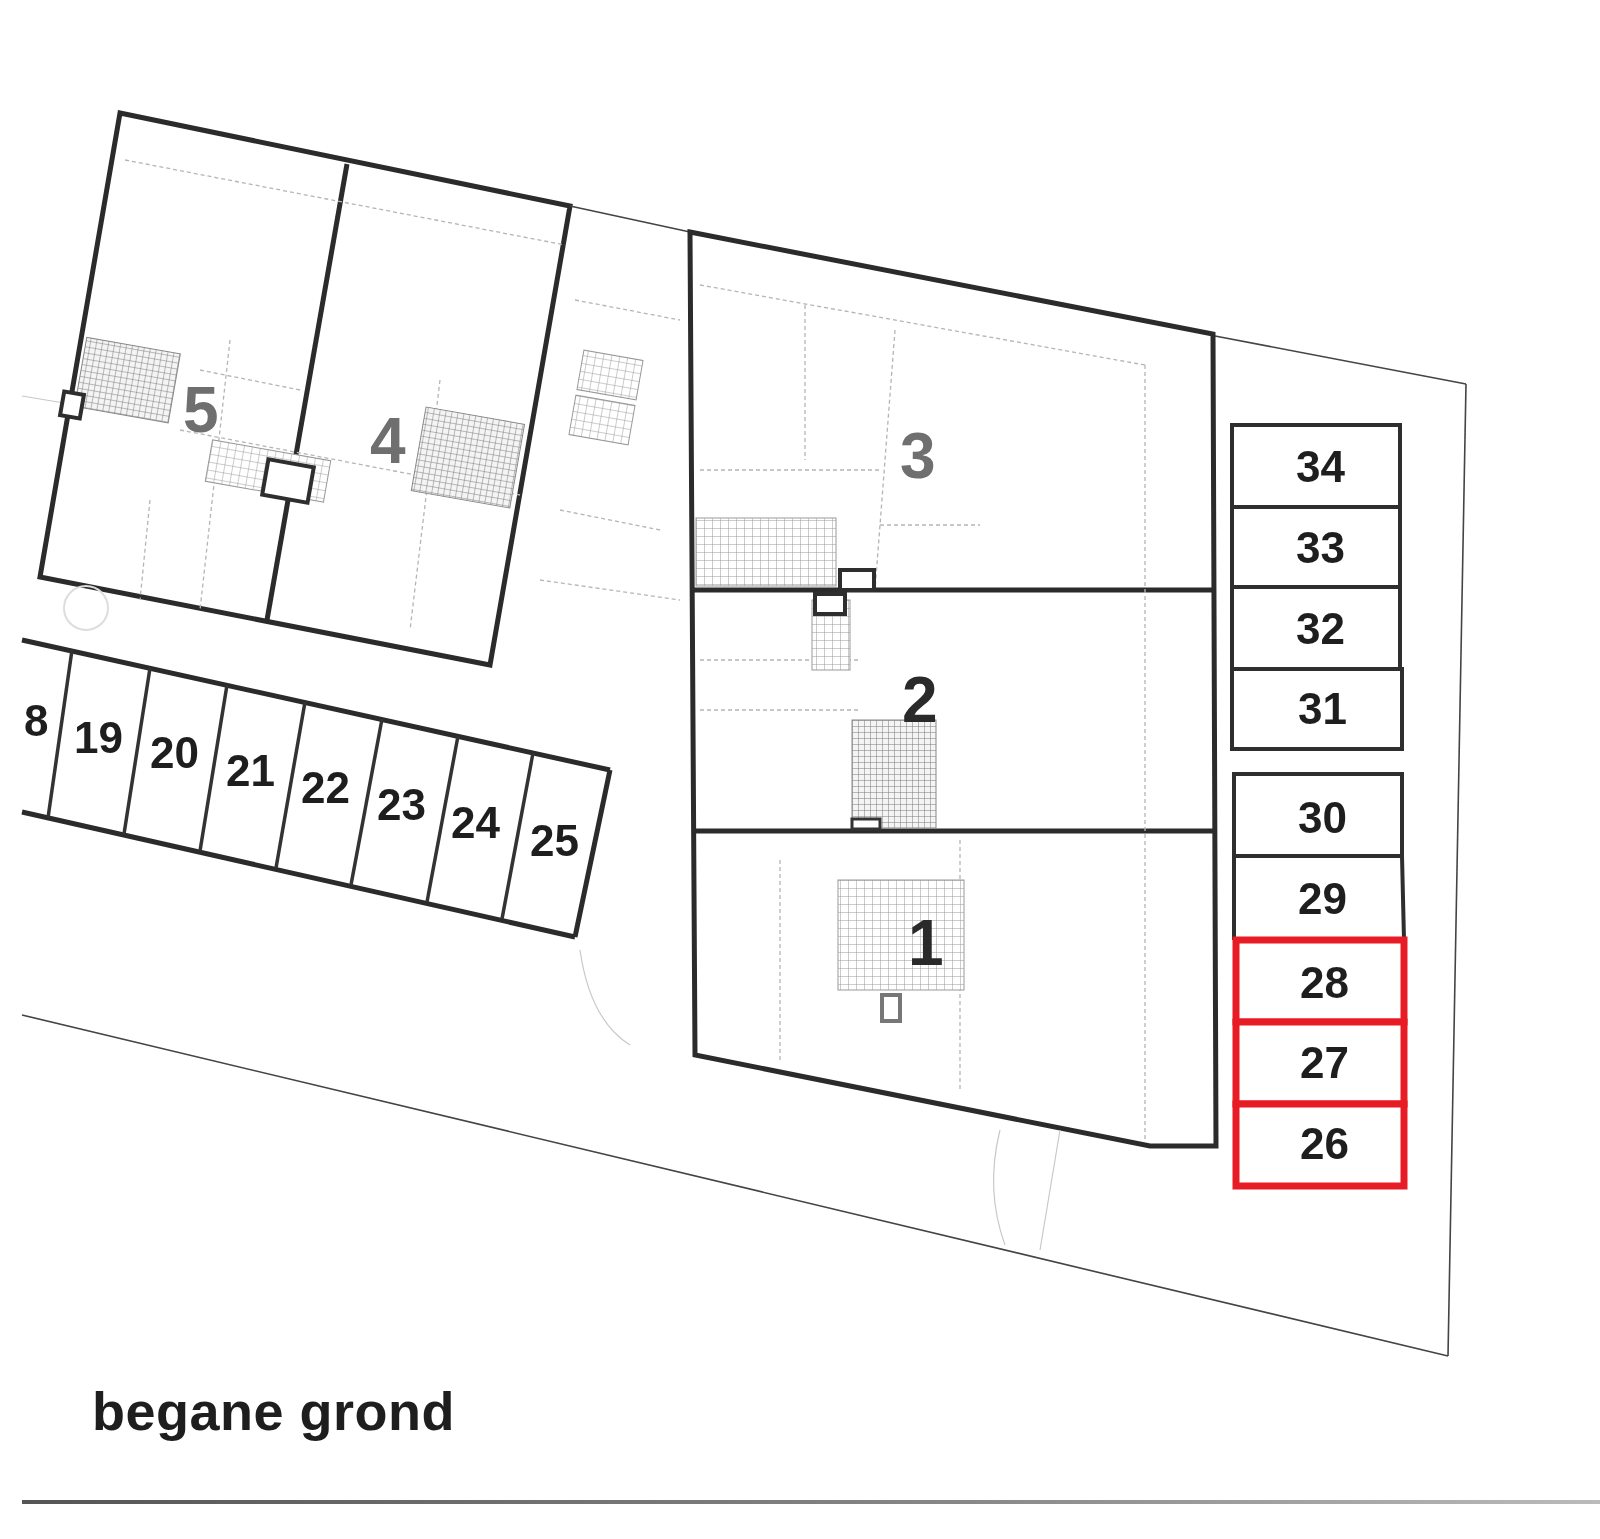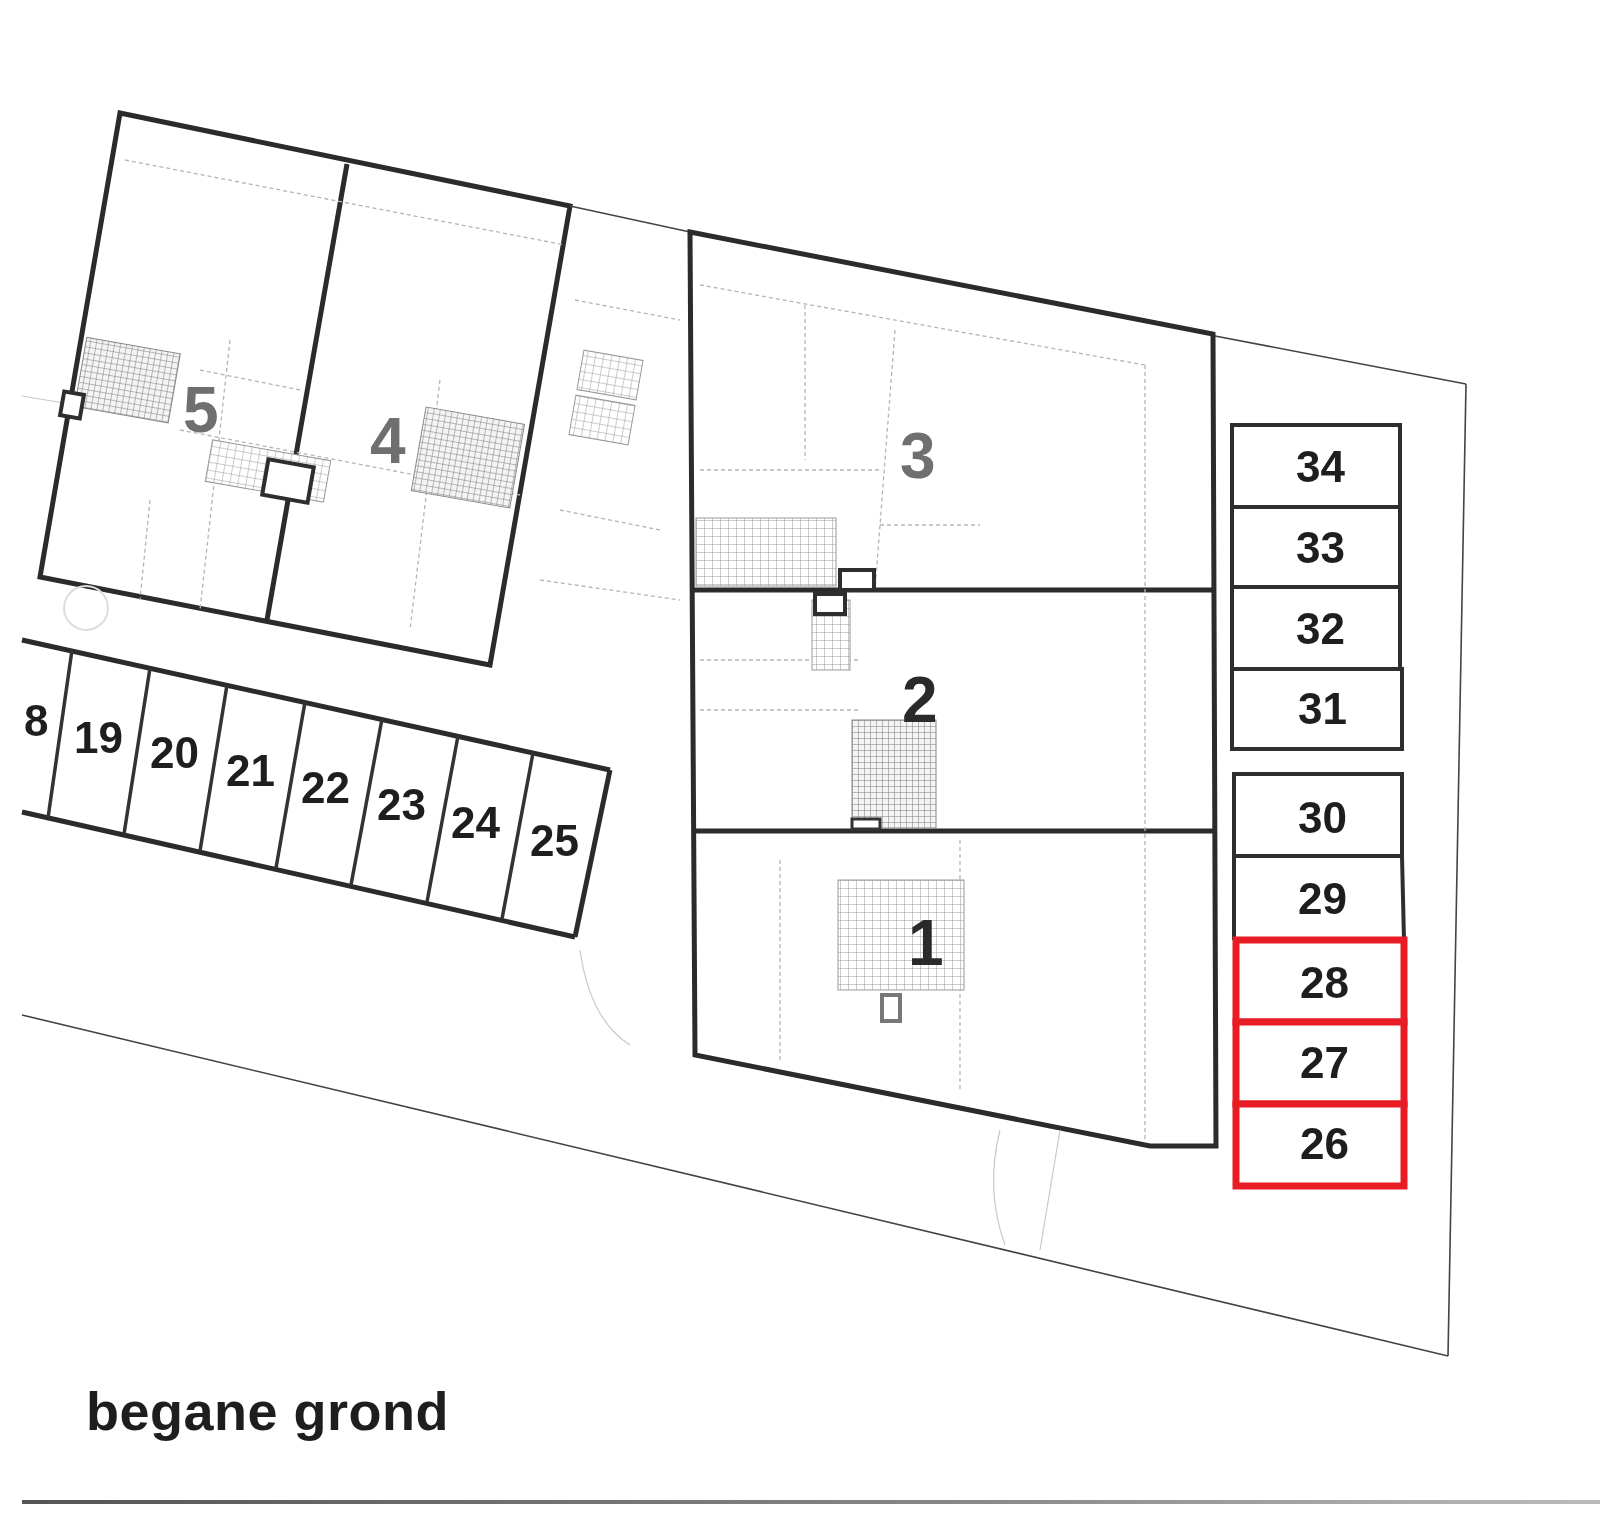--- a/index.html
+++ b/index.html
@@ -12,21 +12,21 @@
   .faint { stroke: #b5b5b5; stroke-width: 1.3; fill: none; stroke-dasharray: 4 3; }
   .faint-solid { stroke: #c8c8c8; stroke-width: 1.2; fill: none; }
   .hatch { fill: url(#grid); stroke: #999; stroke-width: 1; }
   .hatch-dense { fill: url(#griddense); stroke: #888; stroke-width: 1; }
   .box-black { fill: #fff; stroke: #2e2e2e; stroke-width: 4; }
   .box-red { fill: #fff; stroke: #e81c24; stroke-width: 7; }
   .unit-label { font-family: "Liberation Sans", sans-serif; font-weight: bold; font-size: 64px; }
   .unit-gray { fill: #6f6f6f; }
   .unit-dark { fill: #2a2a2a; }
   .stor-label { font-family: "Liberation Sans", sans-serif; font-weight: bold; font-size: 44px; fill: #1e1e1e; }
-  .caption { position: absolute; left: 86px; top: 1380px; font-size: 54px; font-weight: bold; color: #1e1e1e;
+  .caption { position: absolute; left: 92px; top: 1380px; font-size: 54px; font-weight: bold; color: #1e1e1e;
              font-family: "Liberation Sans", sans-serif; letter-spacing: 0.5px; }
   .bottom-rule { position: absolute; left: 22px; top: 1500px; width: 1578px; height: 4px; background: linear-gradient(to right, #555, #888 60%, #bbb); }
 </style>
 </head>
 <body>
 
 <svg id="plan" viewBox="0 0 1600 1539" xmlns="http://www.w3.org/2000/svg">
   <defs>
     <pattern id="grid" width="8" height="8" patternUnits="userSpaceOnUse">
       <rect width="8" height="8" fill="#fff"></rect>

